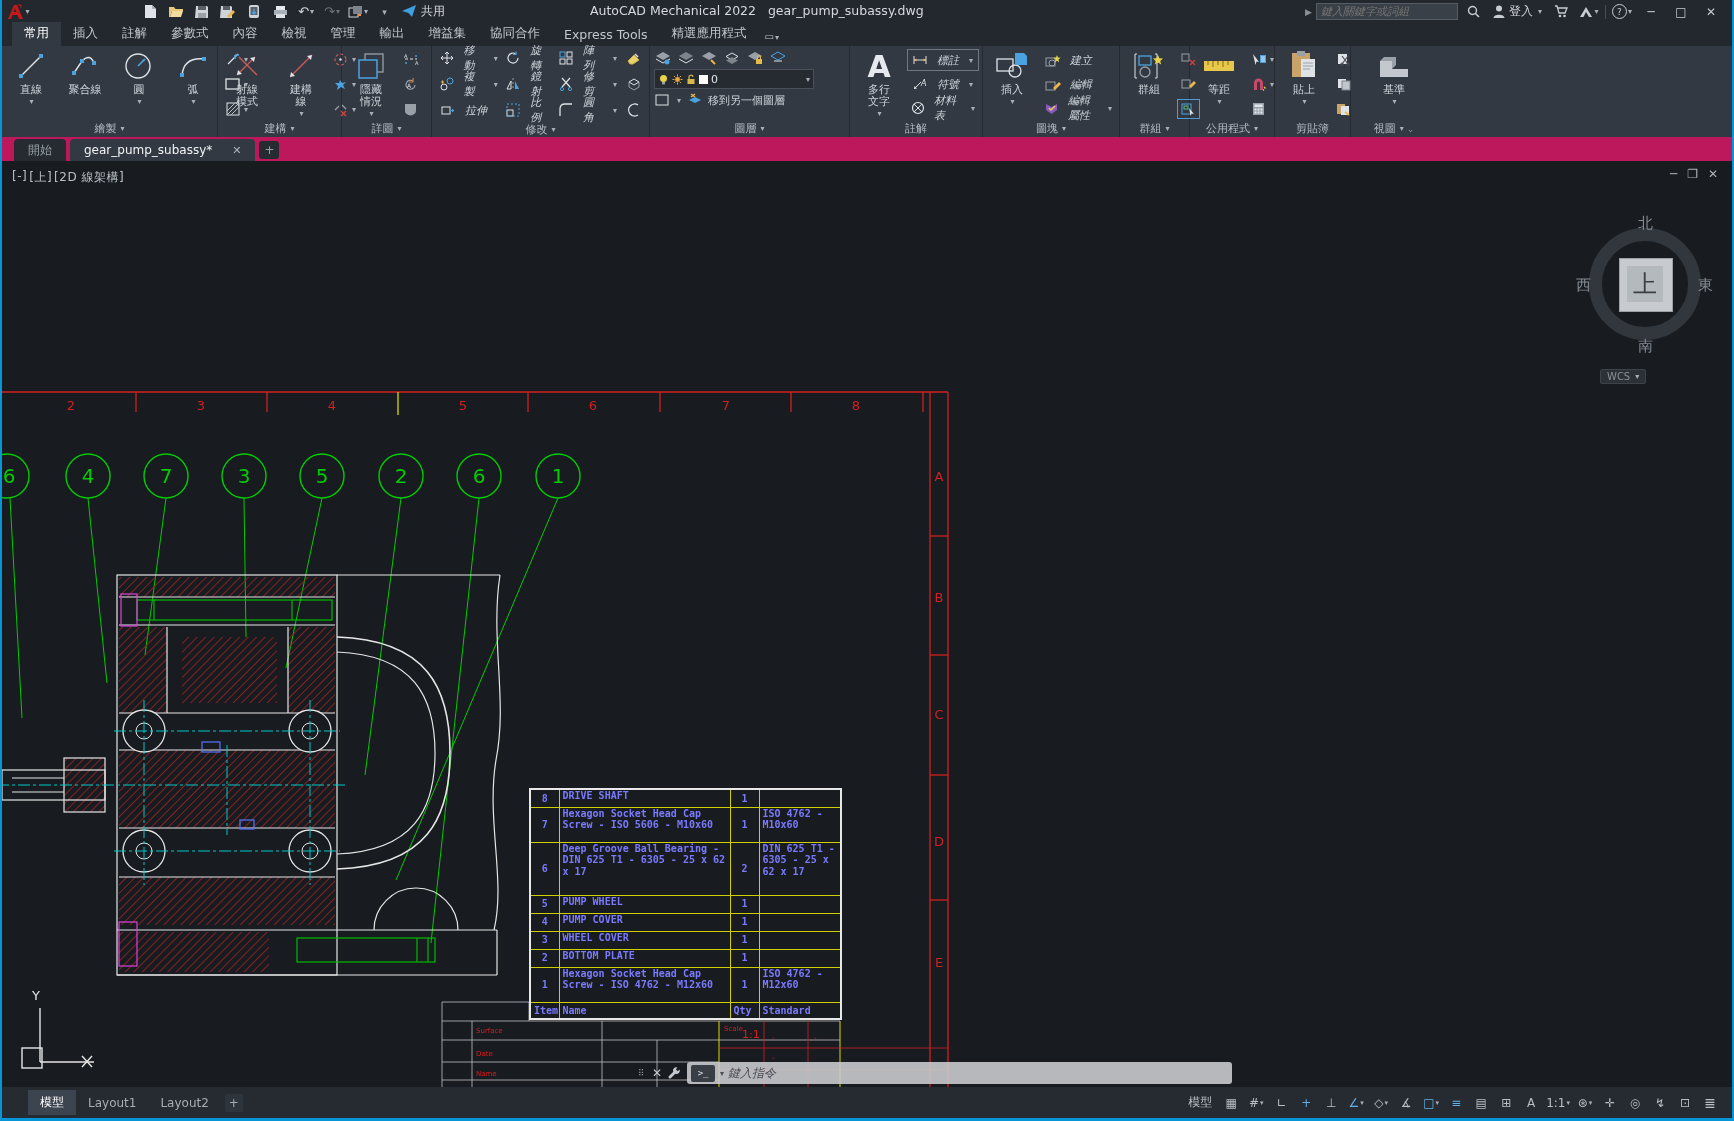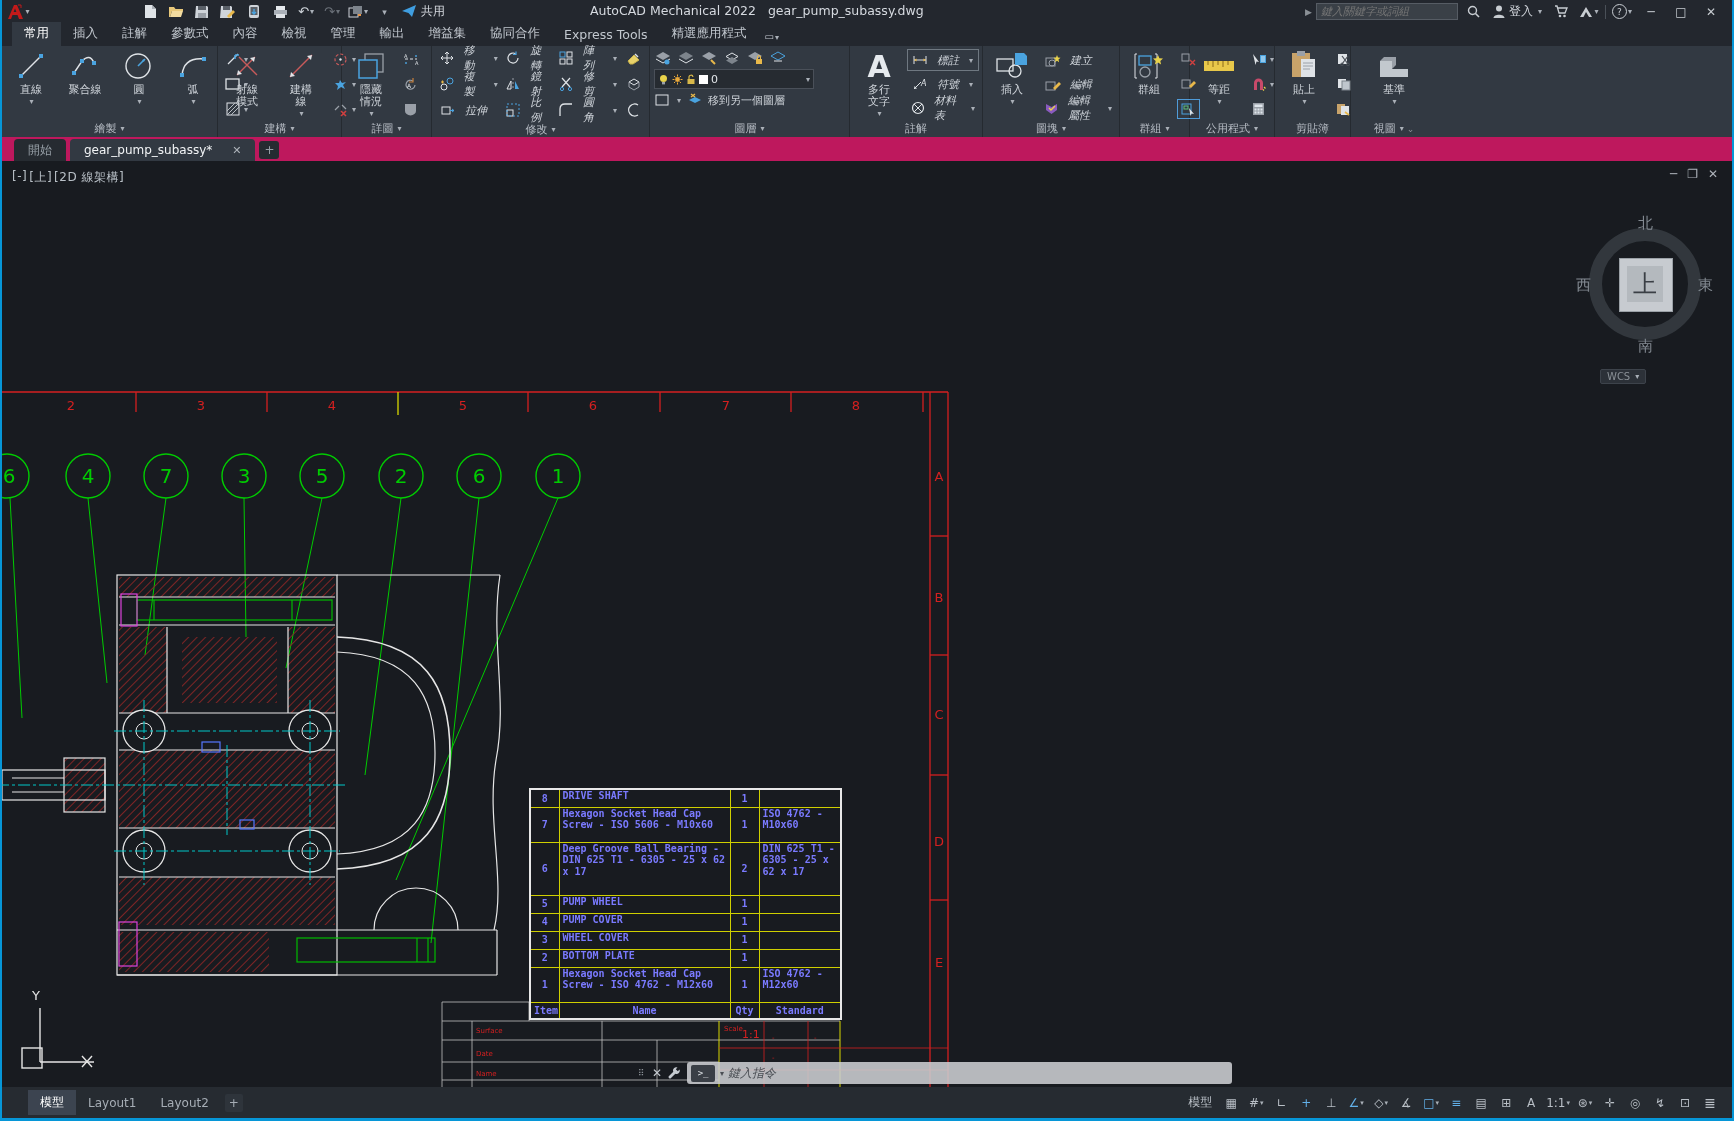--- a/index.html
+++ b/index.html
@@ -60,21 +60,21 @@
   #vc-face{position:absolute;left:39px;top:39px;width:52px;height:52px;background:#c7cbd0;border:1px solid #9aa0a6;display:flex;align-items:center;justify-content:center;font-size:24px;color:#3a3f45;}
   #vc-face .inner{position:absolute;left:7px;top:7px;width:36px;height:36px;background:#b4b9be;display:flex;align-items:center;justify-content:center;}
   .vclbl{position:absolute;color:#848b93;font-size:15px;}
   #wcsbtn{left:1598px;top:208px;background:#2c3138;border:1px solid #3d434b;color:#8a9096;font-size:10px;padding:1px 6px;border-radius:2px;display:flex;gap:4px;align-items:center;}
   
   #bom{left:527px;top:627px;width:311px;border-collapse:collapse;table-layout:fixed;
        font-family:"DejaVu Sans Mono","Liberation Mono",monospace;font-size:10px;font-weight:bold;color:#7a7aff;}
   #bom td{border:1px solid #cfcf00;padding:0 3px;line-height:11.5px;overflow:hidden;vertical-align:top;}
   #bom{border:2px solid #e8e8e8;}
   #bom td.c{text-align:center;vertical-align:middle;}
-  #bom tr.f td{text-align:center;vertical-align:middle;}
+  #bom tr.f td{text-align:left;vertical-align:middle;}
   
   #cmdbar{left:636px;top:899px;height:26px;display:flex;align-items:center;gap:6px;}
   #cmd-dots{color:#8a9096;font-size:9px;letter-spacing:1px;line-height:5px;width:8px;}
   .cmdic{color:#c5cad0;font-size:12px;}
   #cmd-main{width:537px;height:22px;background:rgba(204,206,209,.88);border-radius:3px;display:flex;align-items:center;padding:0 4px;gap:4px;}
   #cmd-prompt{width:24px;height:17px;background:#3a3f46;border-radius:2px;color:#dfe3e7;font-size:9px;display:flex;align-items:center;justify-content:center;font-family:"DejaVu Sans Mono",monospace;}
   #cmd-input{font-style:italic;color:#4a4e54;font-size:12px;}
   
   #statusbar{left:0;top:1087px;width:100%;height:31px;background:#262b31;display:flex;align-items:center;border-bottom:3px solid #0696d7;box-sizing:content-box;}
   .ltab{padding:4px 12px;font-size:12px;color:#a6adb5;}

